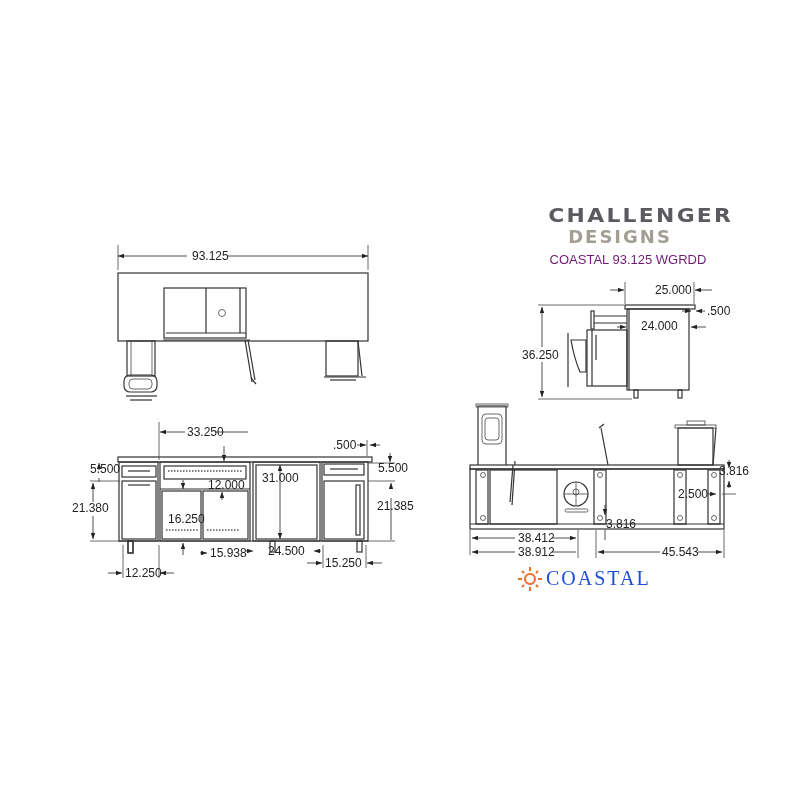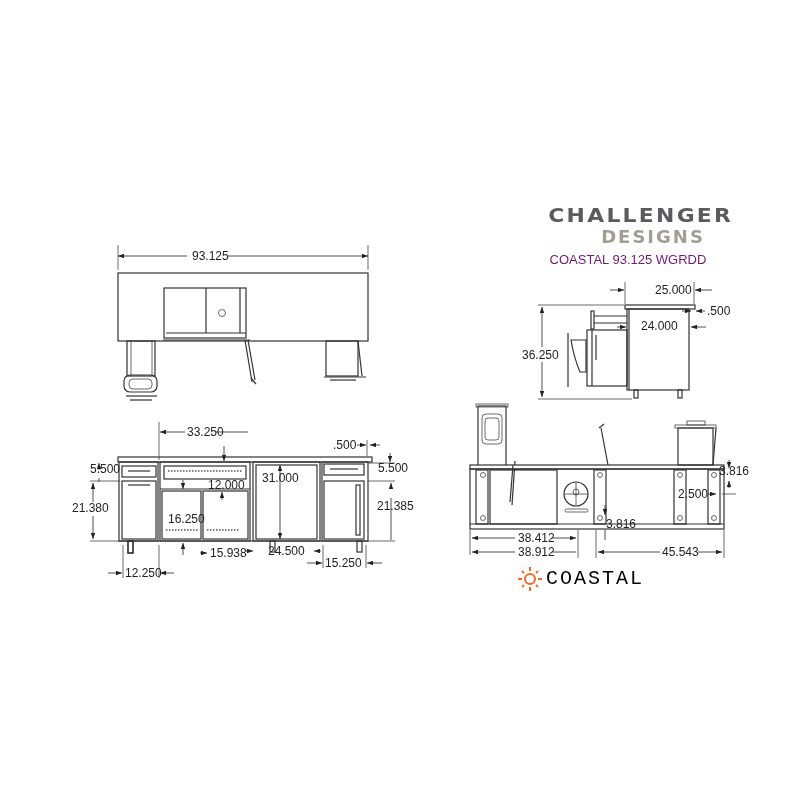--- a/index.html
+++ b/index.html
@@ -5,24 +5,24 @@
   html, body { margin: 0; padding: 0; background: #ffffff; }
   body { width: 800px; height: 800px; position: relative; overflow: hidden; font-family: "Liberation Sans", sans-serif; }
   svg { position: absolute; left: 0; top: 0; }
   .ln { stroke: #333; stroke-width: 1.2; fill: none; }
   .lt { stroke: #444; stroke-width: 0.8; fill: none; }
   .dim { stroke: #222; stroke-width: 0.8; fill: none; }
   .fill-w { fill: #fff; stroke: #333; stroke-width: 1.2; }
   .dt { font-family: "Liberation Sans", sans-serif; font-size: 12px; fill: #222; }
   .vent { stroke: #555; stroke-width: 1.6; stroke-dasharray: 1.5 1.5; }
   .brand-1 { position: absolute; left: 520px; top: 204px; width: 210px; text-align: center; font-family: "DejaVu Sans", sans-serif; font-size: 19px; letter-spacing: 2px; color: #5a5b5f; font-weight: bold; transform: scaleX(1.15); transform-origin: left center; }
-  .brand-2 { position: absolute; left: 583px; top: 226px; width: 140px; text-align: center; font-family: "DejaVu Sans", sans-serif; font-size: 18px; letter-spacing: 2px; color: #a39e93; font-weight: bold; }
+  .brand-2 { position: absolute; left: 550px; top: 226px; width: 140px; text-align: center; font-family: "DejaVu Sans", sans-serif; font-size: 18px; letter-spacing: 2px; color: #a39e93; font-weight: bold; }
   .model { position: absolute; left: 533px; top: 252px; width: 190px; text-align: center; font-family: "Liberation Sans", sans-serif; font-size: 13px; color: #701a75; }
   .coastal { position: absolute; left: 516px; top: 565px; display: flex; align-items: center; gap: 4px; }
-  .coastal-text { font-family: Liberation Mono, monospace; font-size: 20px; letter-spacing: 2px; color: #000000; }
+  .coastal-text { font-family: Liberation Serif, serif; font-size: 20px; letter-spacing: 2px; color: #1d4ed8; }
 </style>
 </head>
 <body>
 
 <svg width="800" height="800" viewBox="0 0 800 800">
   <defs>
     <marker id="ar" markerWidth="8" markerHeight="6" refX="8" refY="3" orient="auto-start-reverse">
       <path d="M0,0 L8,3 L0,6 z" fill="#222"></path>
     </marker>
   </defs>

